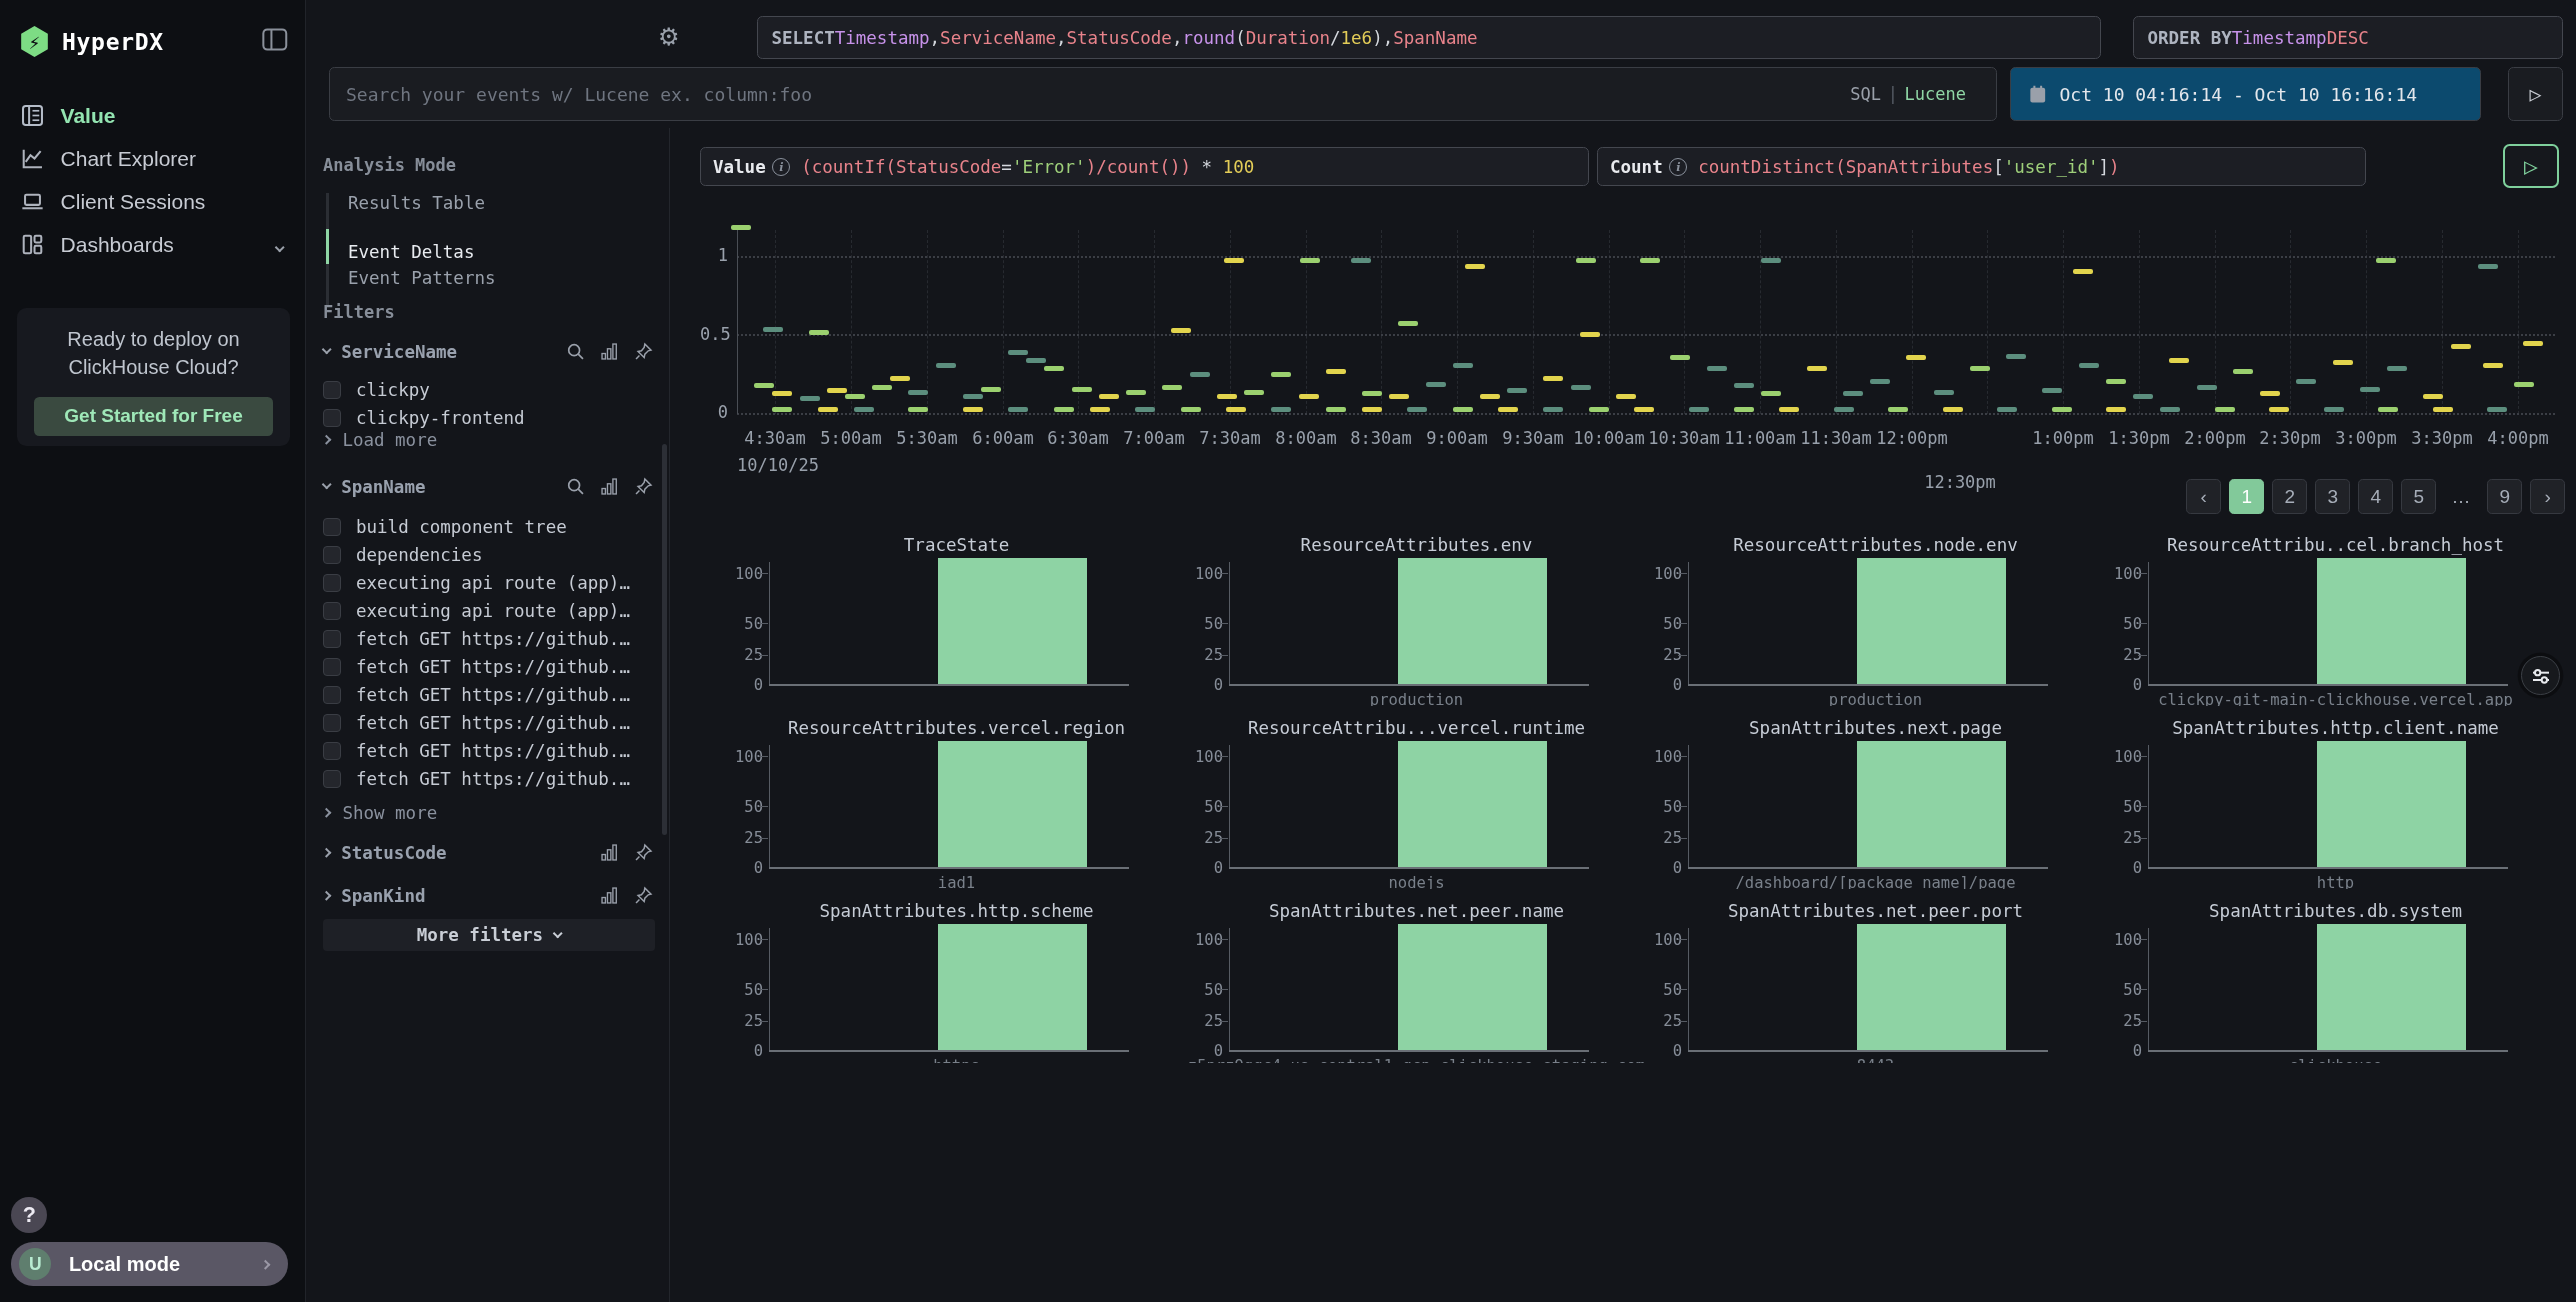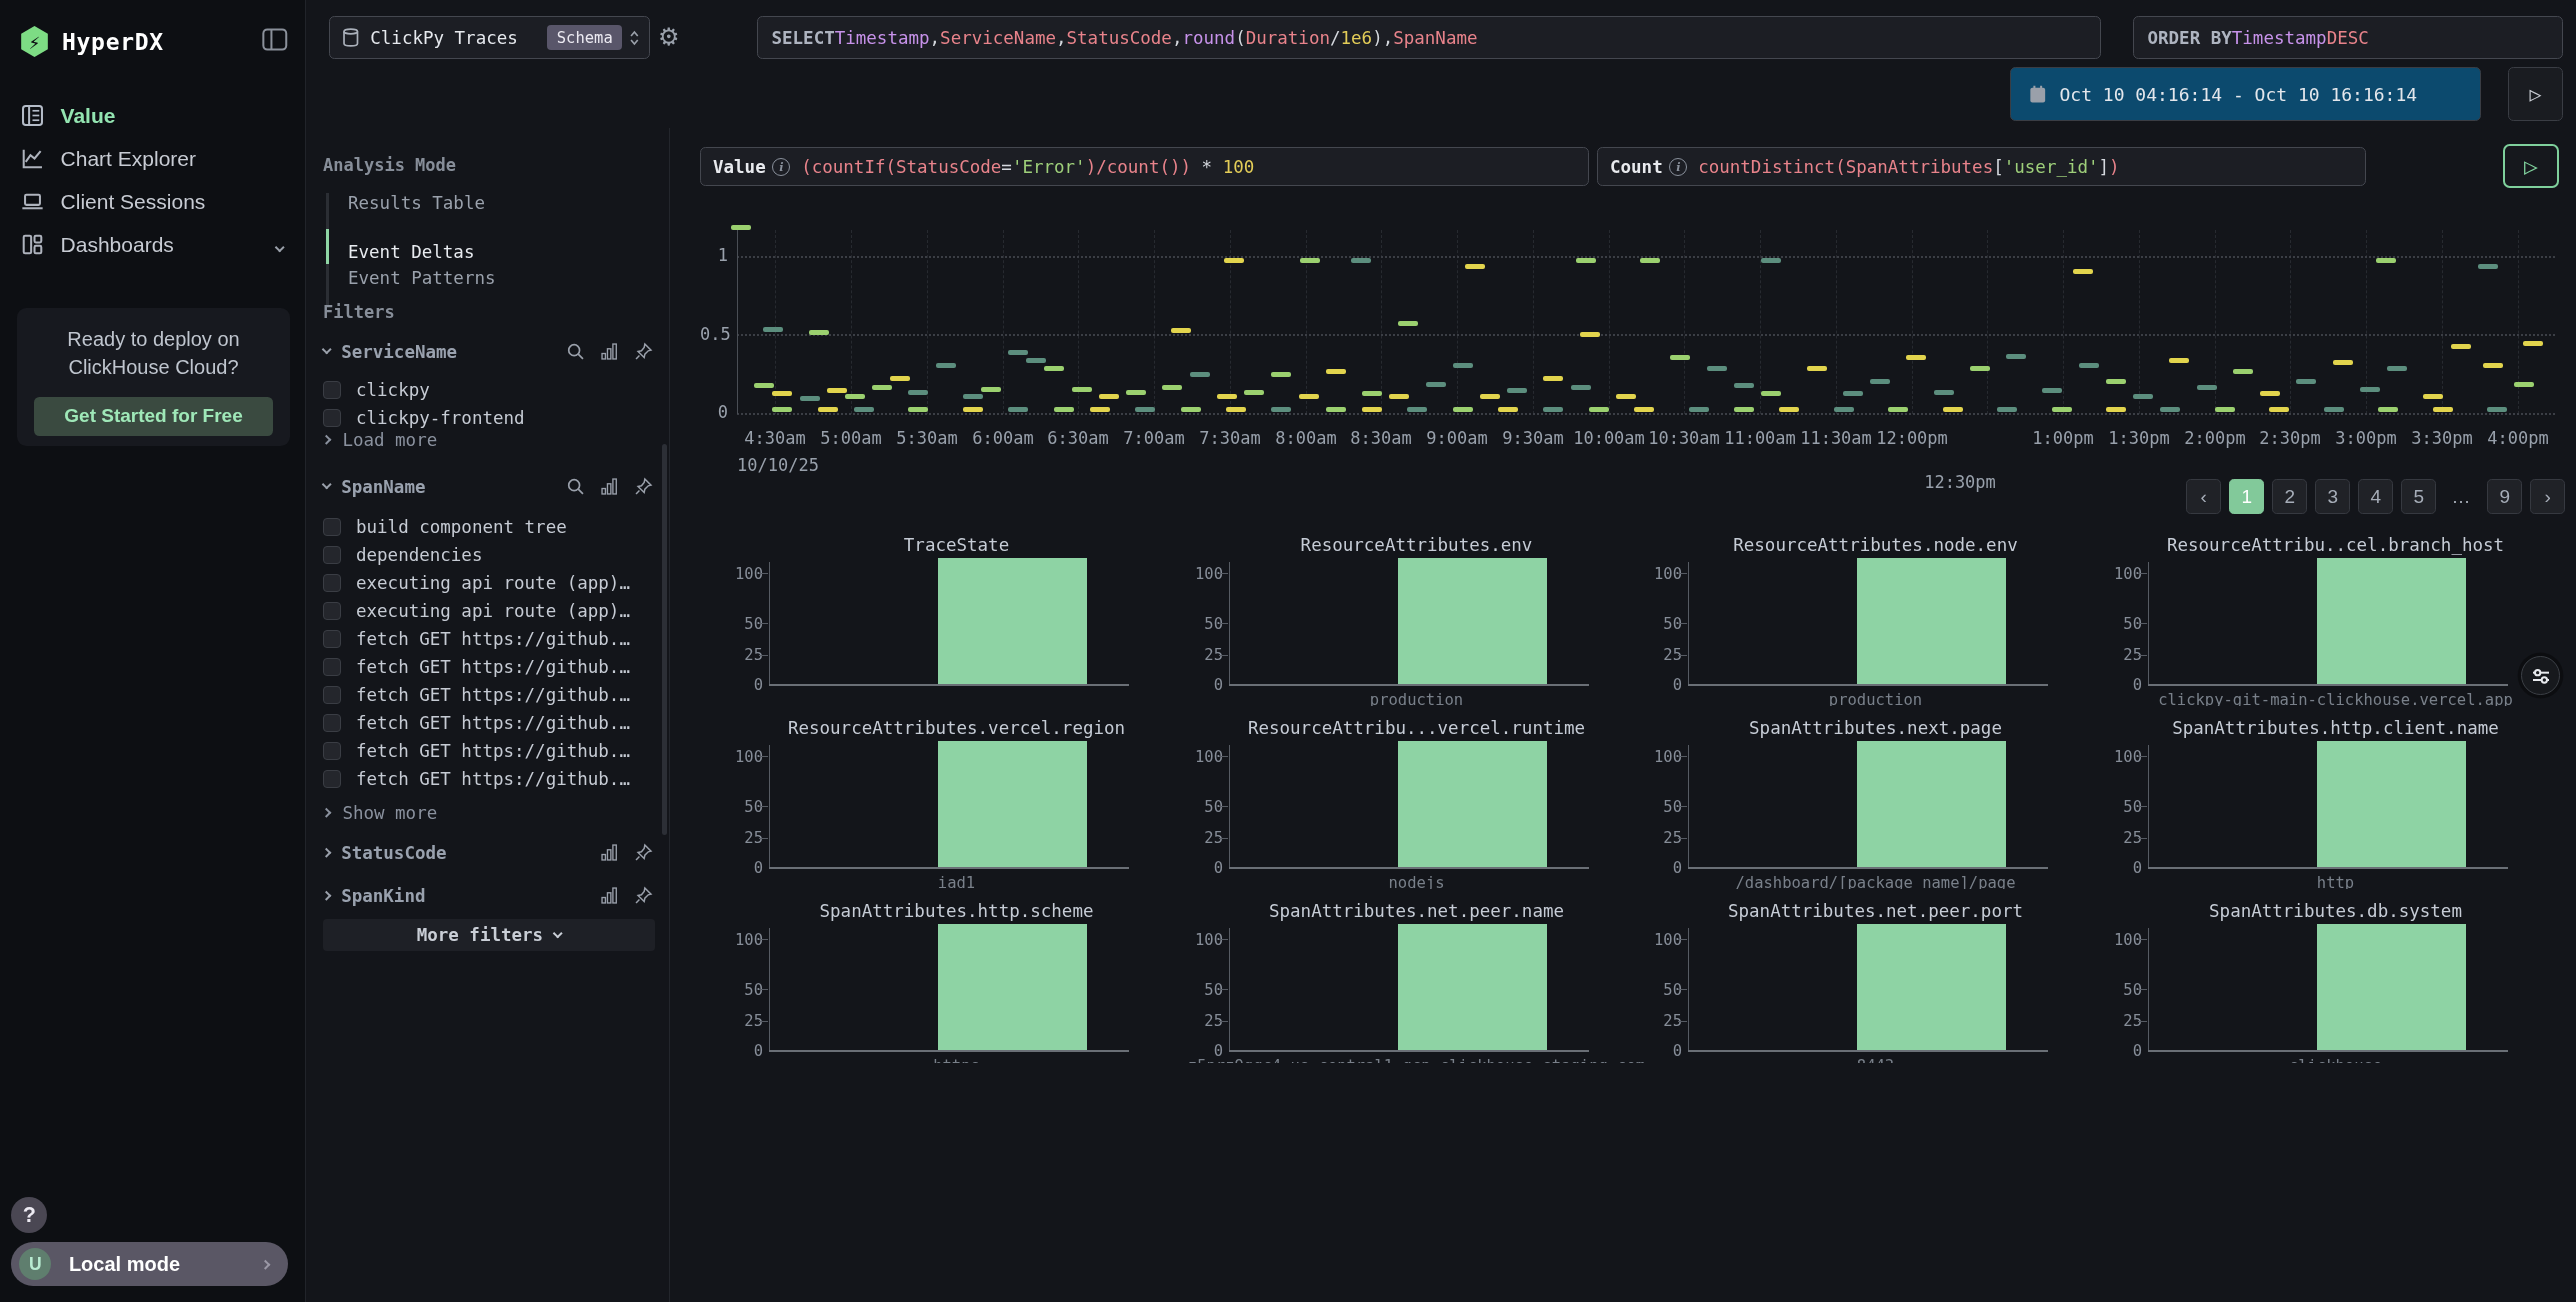--- a/index.html
+++ b/index.html
@@ -185,36 +185,20 @@
       <div class="promo-cta">Get Started for Free</div>
     </div>
     <div class="help-btn">?</div>
     <div class="local-pill">
       <div class="avatar">U</div>
       <div class="local-label">Local mode</div>
       <span class="pill-chev"><span class="cv right"></span></span>
     </div>
   </aside>
 
-  <div class="tbox source-box">
-    <span class="db-icon">
-      <svg width="17.5" height="19" viewBox="0 0 26 28">
-          <ellipse cx="13" cy="5" rx="10" ry="3.5" fill="none" stroke="currentColor" stroke-width="2.5"></ellipse>
-          <path d="M3 5 v18 c0 2 4.5 3.5 10 3.5 s10 -1.5 10 -3.5 v-18" fill="none" stroke="currentColor" stroke-width="2.5"></path>
-        </svg>
-    </span>
-    <span>ClickPy Traces</span>
-    <span class="schema-badge">Schema</span>
-    <span class="updown">
-      <svg width="10.8" height="16" viewBox="0 0 16 24">
-          <polyline points="3,9 8,3 13,9" fill="none" stroke="currentColor" stroke-width="2.5"></polyline>
-          <polyline points="3,15 8,21 13,15" fill="none" stroke="currentColor" stroke-width="2.5"></polyline>
-        </svg>
-    </span>
-  </div>
   <div class="gear">⚙</div>
   <div class="tbox select-box">
       <span class="tk-kw">SELECT </span>
       <span class="tk-pu">Timestamp</span>
       <span class="tk-pl">, </span>
       <span class="tk-rd">ServiceName</span>
       <span class="tk-pl">, </span>
       <span class="tk-rd">StatusCode</span>
       <span class="tk-pl">, </span>
       <span class="tk-pu">round</span>
@@ -224,20 +208,26 @@
       <span class="tk-nu">1e6</span>
       <span class="tk-pl">), </span>
       <span class="tk-rd">SpanName</span>
     </div>
   <div class="tbox orderby-box">
       <span class="tk-kw">ORDER BY </span>
       <span class="tk-pu">Timestamp</span>
       <span class="tk-rd"> DESC</span>
     </div>
 
+  <div class="tbox search-box">
+    <span class="search-ph">Search your events w/ Lucene ex. column:foo</span>
+    <span class="lang-toggle">
+      <span>SQL</span><span class="bar">|</span><span class="lucene">Lucene</span>
+    </span>
+  </div>
   <div class="tbox date-box">
     <span class="cal-icon">
       <svg width="17.5" height="19" viewBox="0 0 26 28">
           <rect x="2" y="4" width="22" height="22" rx="3" fill="currentColor"></rect>
           <line x1="8" y1="1" x2="8" y2="7" stroke="currentColor" stroke-width="3"></line>
           <line x1="18" y1="1" x2="18" y2="7" stroke="currentColor" stroke-width="3"></line>
         </svg>
     </span>
     <span>Oct 10 04:16:14 - Oct 10 16:16:14</span>
   </div>

